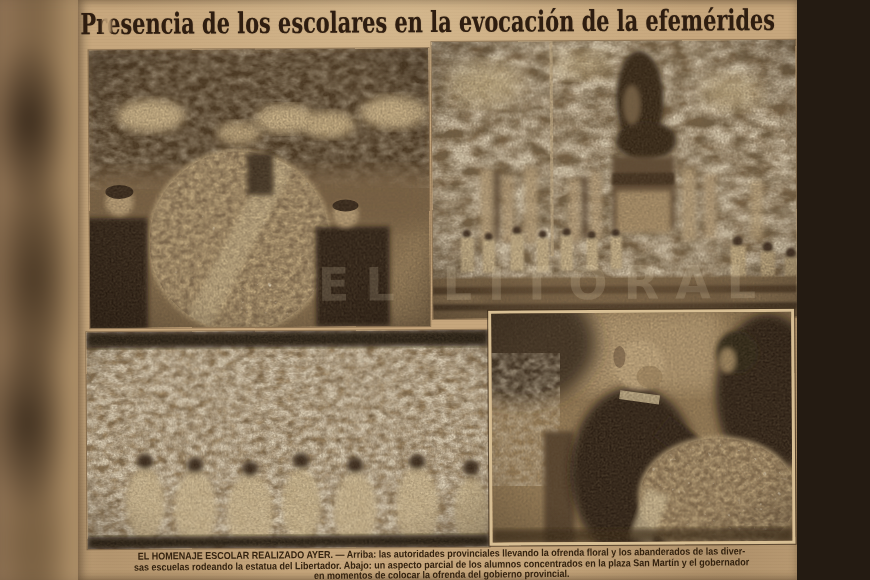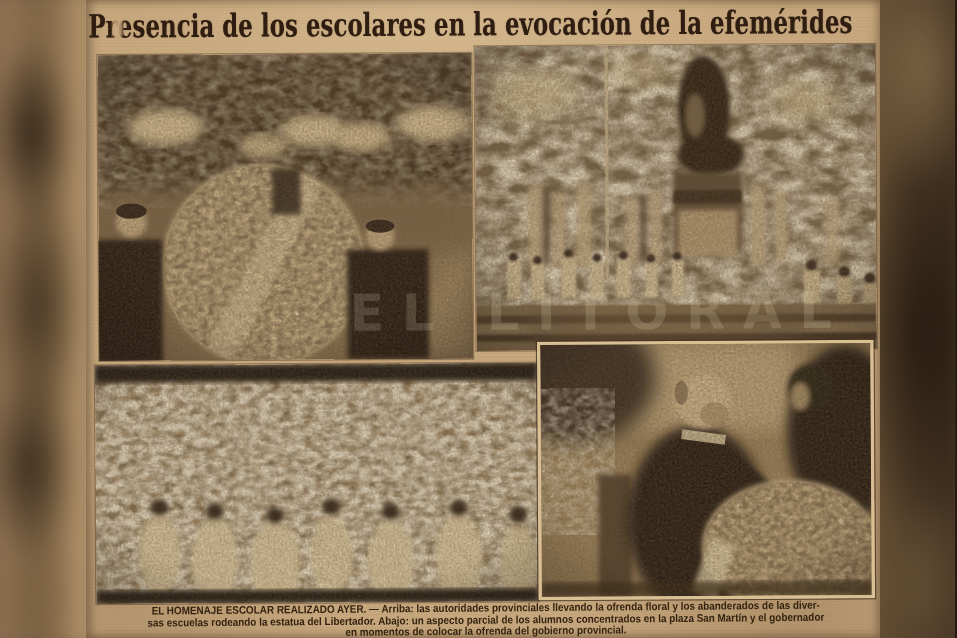--- a/index.html
+++ b/index.html
@@ -1,17 +1,17 @@
 <!DOCTYPE html>
 <html style="--paper: #c7a77d; --ink: #2e1d10; --caption-ink: #33220f; --photo-dark: #332416; --photo-light: #d9c294; --watermark: #efe0c0;"><head>
 <meta charset="utf-8">
 <style>
   html,body{margin:0;padding:0;background:#241b12;}
   .stage{
-    position:relative;width:868px;height:580px;overflow:hidden;
+    position:relative;width:797px;height:580px;overflow:hidden;
     font-family:"Liberation Sans",sans-serif;background:#5f4b38;
   }
   
   .blur-band{position:absolute;top:-12px;height:604px;filter:blur(10px);}
   .band-left{
     left:-12px;width:102px;
     background:
       radial-gradient(55px 120px at 40% 22%, rgba(48,34,21,.95), transparent 70%),
       radial-gradient(60px 160px at 45% 48%, rgba(66,49,31,.9), transparent 72%),
       radial-gradient(58px 130px at 38% 72%, rgba(52,38,24,.9), transparent 70%),

